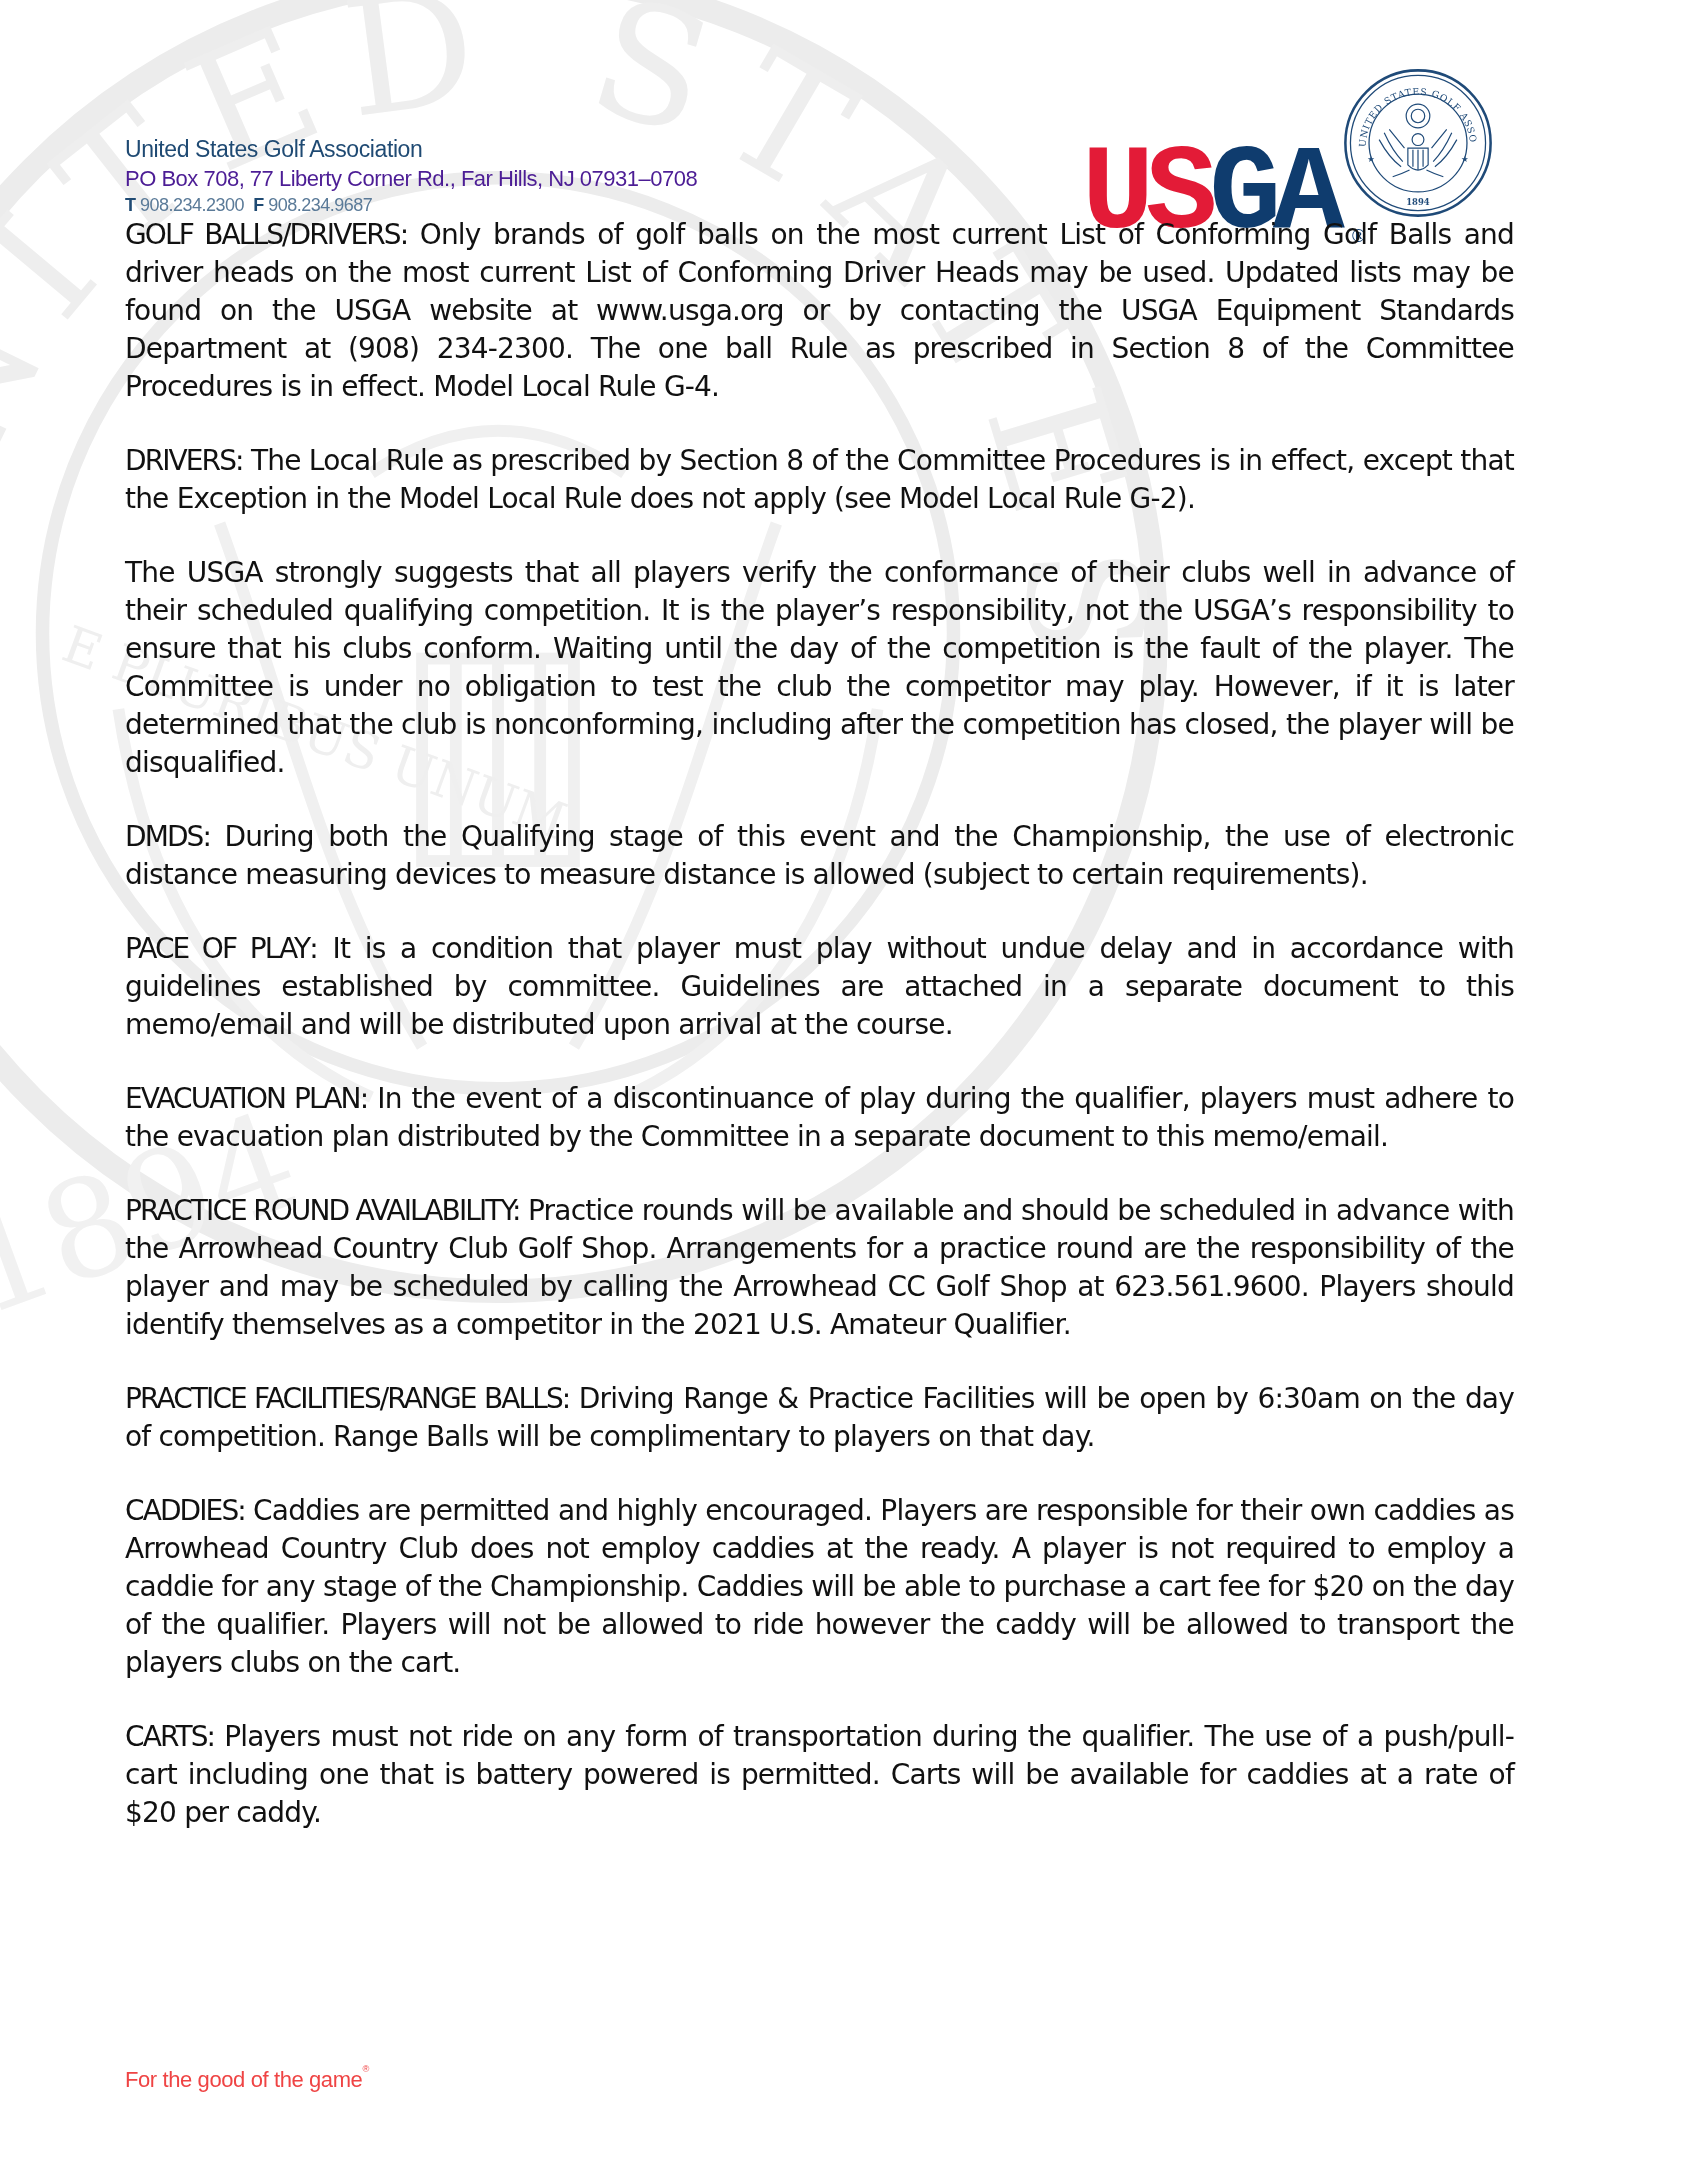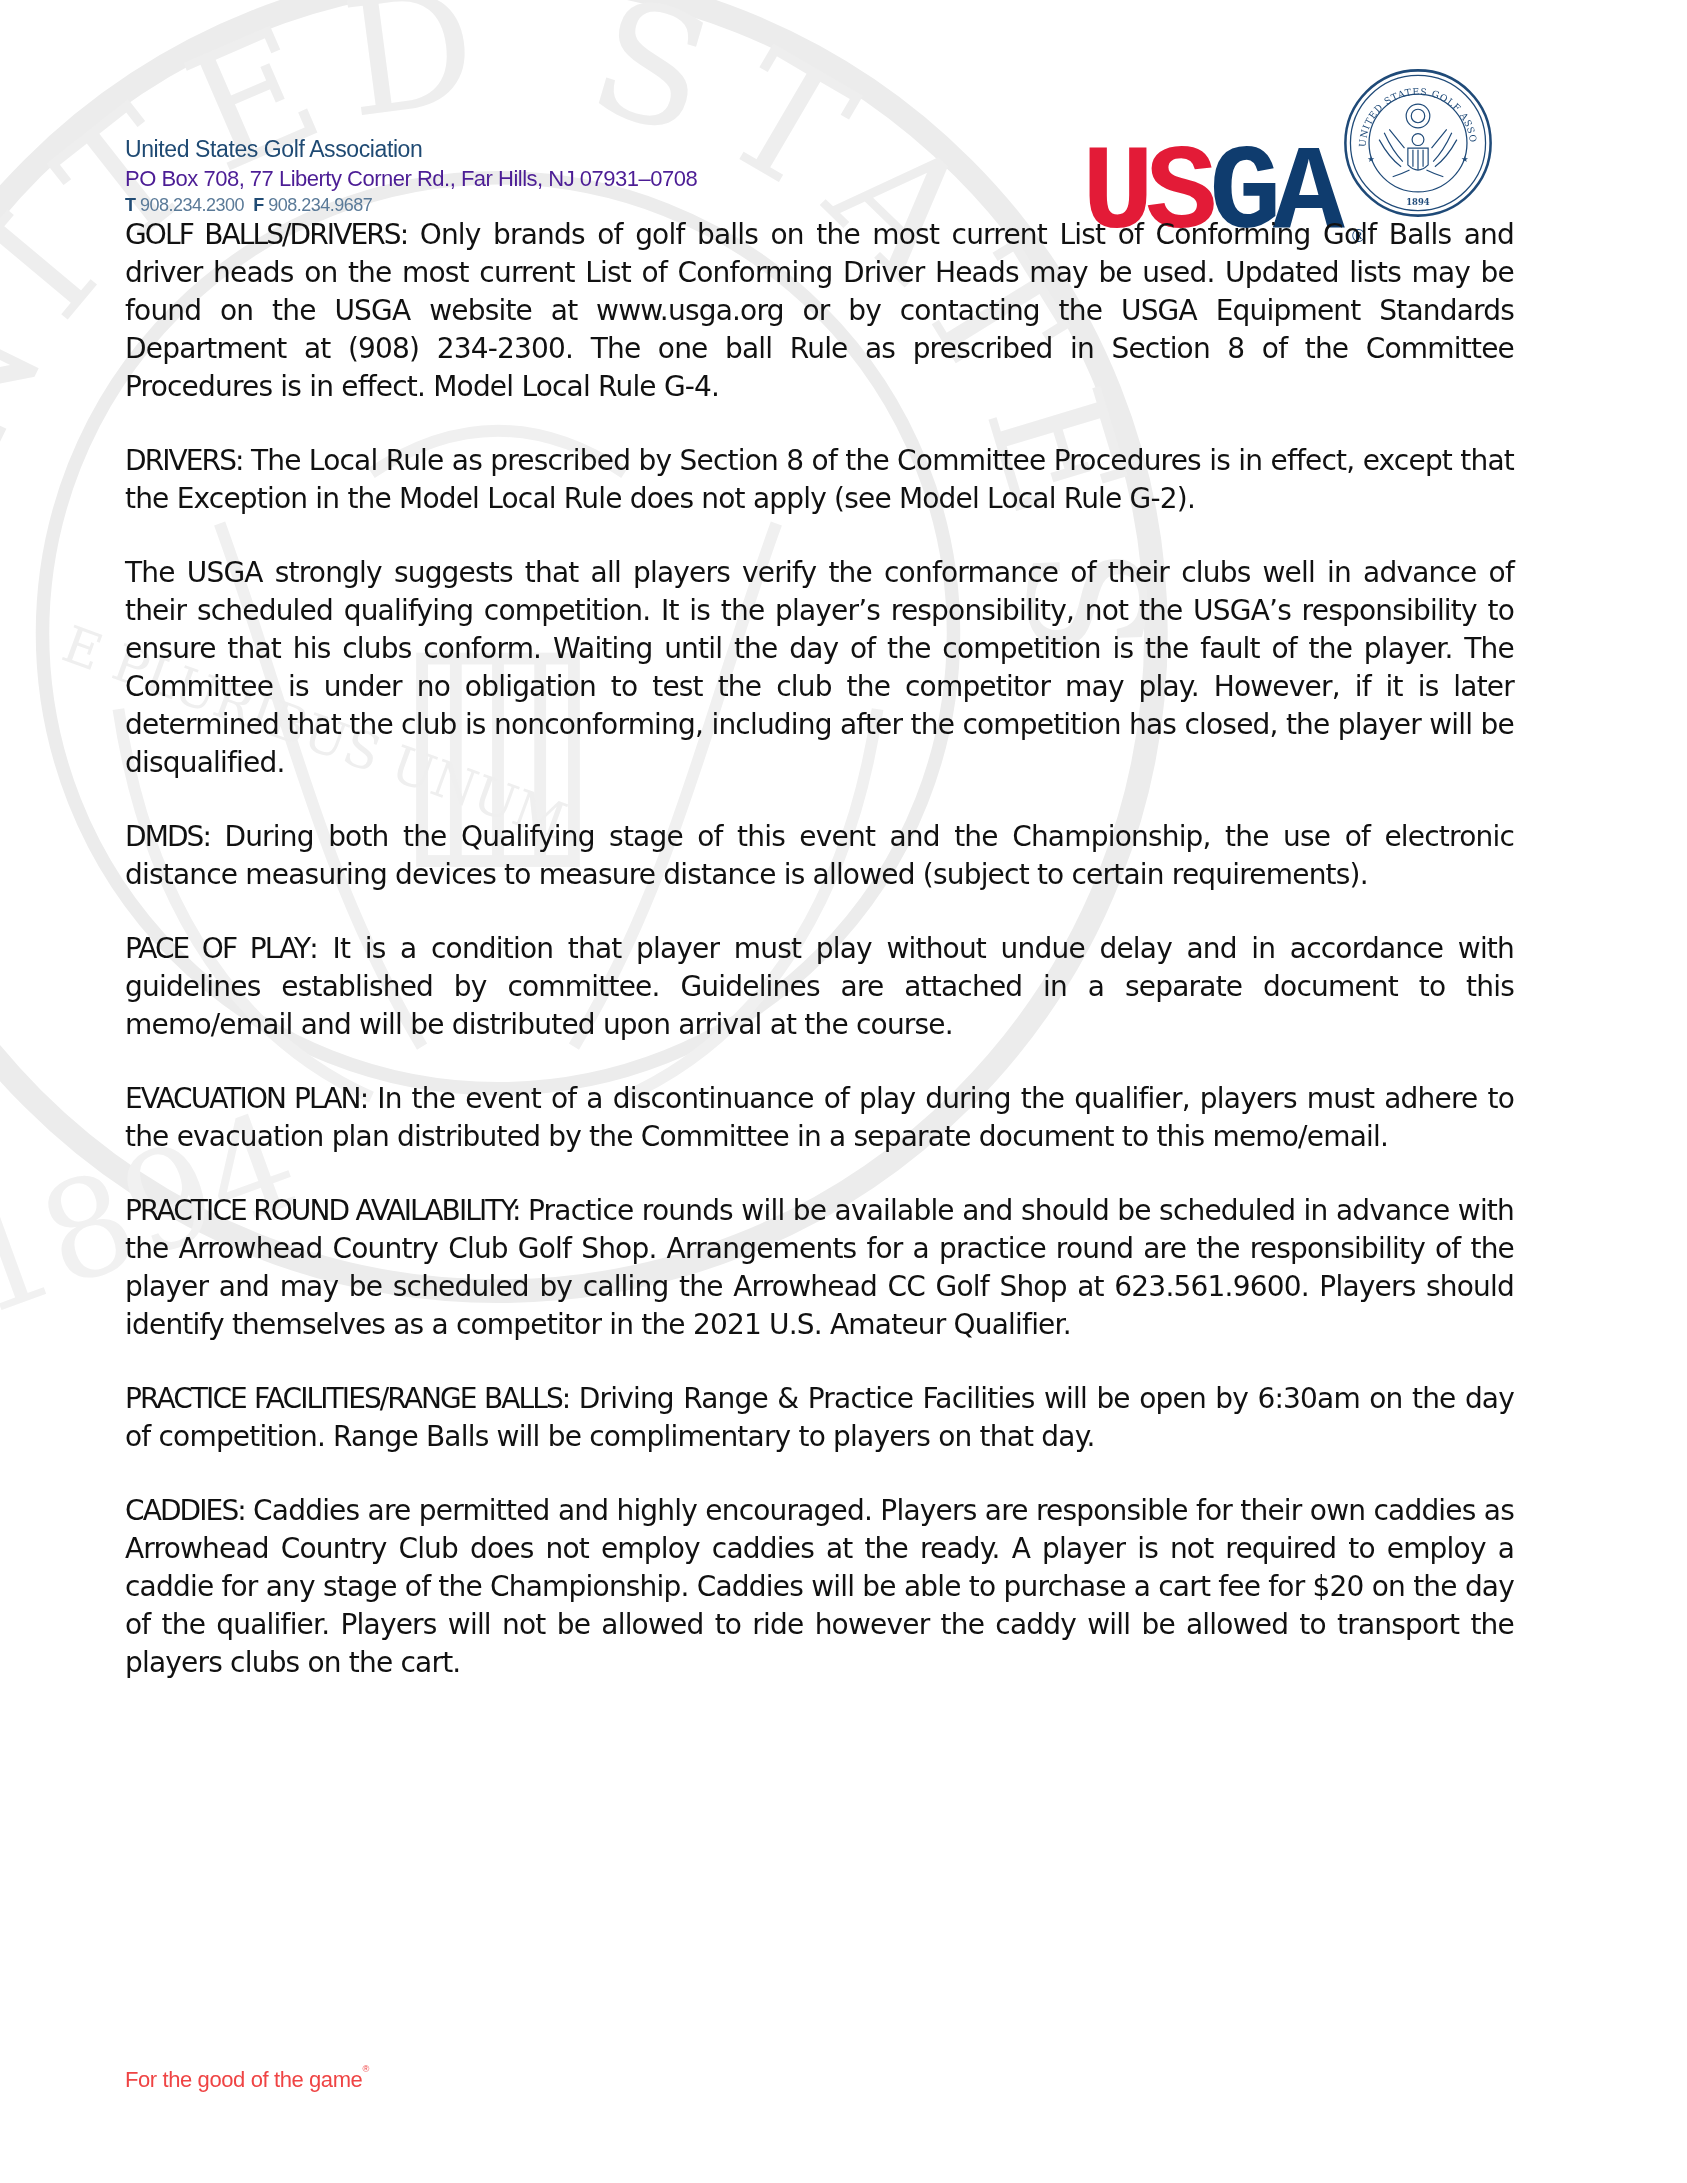--- a/index.html
+++ b/index.html
@@ -104,18 +104,19 @@
 <div class="content">
   <p class="para"><span class="head">GOLF BALLS/DRIVERS:</span><span> Only brands of golf balls on the most current List of Conforming Golf Balls and driver heads on the most current List of Conforming Driver Heads may be used. Updated lists may be found on the USGA website at www.usga.org or by contacting the USGA Equipment Standards Department at (908) 234-2300. The one ball Rule as prescribed in Section 8 of the Committee Procedures is in effect. Model Local Rule G-4.</span></p>
   <p class="para"><span class="head">DRIVERS:</span><span> The Local Rule as prescribed by Section 8 of the Committee Procedures is in effect, except that the Exception in the Model Local Rule does not apply (see Model Local Rule G-2).</span></p>
   <p class="para"><span class="head"></span><span>The USGA strongly suggests that all players verify the conformance of their clubs well in advance of their scheduled qualifying competition. It is the player’s responsibility, not the USGA’s responsibility to ensure that his clubs conform. Waiting until the day of the competition is the fault of the player. The Committee is under no obligation to test the club the competitor may play. However, if it is later determined that the club is nonconforming, including after the competition has closed, the player will be disqualified.</span></p>
   <p class="para"><span class="head">DMDS:</span><span> During both the Qualifying stage of this event and the Championship, the use of electronic distance measuring devices to measure distance is allowed (subject to certain requirements).</span></p>
   <p class="para"><span class="head">PACE OF PLAY</span><span>: It is a condition that player must play without undue delay and in accordance with guidelines established by committee.  Guidelines are attached in a separate document to this memo/email and will be distributed upon arrival at the course.</span></p>
   <p class="para"><span class="head">EVACUATION PLAN:</span><span>  In the event of a discontinuance of play during the qualifier, players must adhere to the evacuation plan distributed by the Committee in a separate document to this memo/email.</span></p>
   <p class="para"><span class="head">PRACTICE ROUND AVAILABILITY:</span><span>  Practice rounds will be available and should be scheduled in advance with the Arrowhead Country Club Golf Shop.  Arrangements for a practice round are the responsibility of the player and may be scheduled by calling the Arrowhead CC Golf Shop at 623.561.9600. Players should identify themselves as a competitor in the 2021 U.S. Amateur Qualifier.</span></p>
   <p class="para"><span class="head">PRACTICE FACILITIES/RANGE BALLS:</span><span>  Driving Range &amp; Practice Facilities will be open by 6:30am on the day of competition.  Range Balls will be complimentary to players on that day.</span></p>
   <p class="para"><span class="head">CADDIES:</span><span>  Caddies are permitted and highly encouraged. Players are responsible for their own caddies as Arrowhead Country Club does not employ caddies at the ready.  A player is not required to employ a caddie for any stage of the Championship. Caddies will be able to purchase a cart fee for $20 on the day of the qualifier. Players will not be allowed to ride however the caddy will be allowed to transport the players clubs on the cart.</span></p>
+  <p class="para"><span class="head">CARTS:</span><span>  Players must not ride on any form of transportation during the qualifier. The use of a push/pull-cart including one that is battery powered is permitted. Carts will be available for caddies at a rate of $20 per caddy.</span></p>
 </div>
 
 <div class="footer">
   <span>For the good of the game</span><sup>®</sup>
 </div>
 
 
 </body></html>

